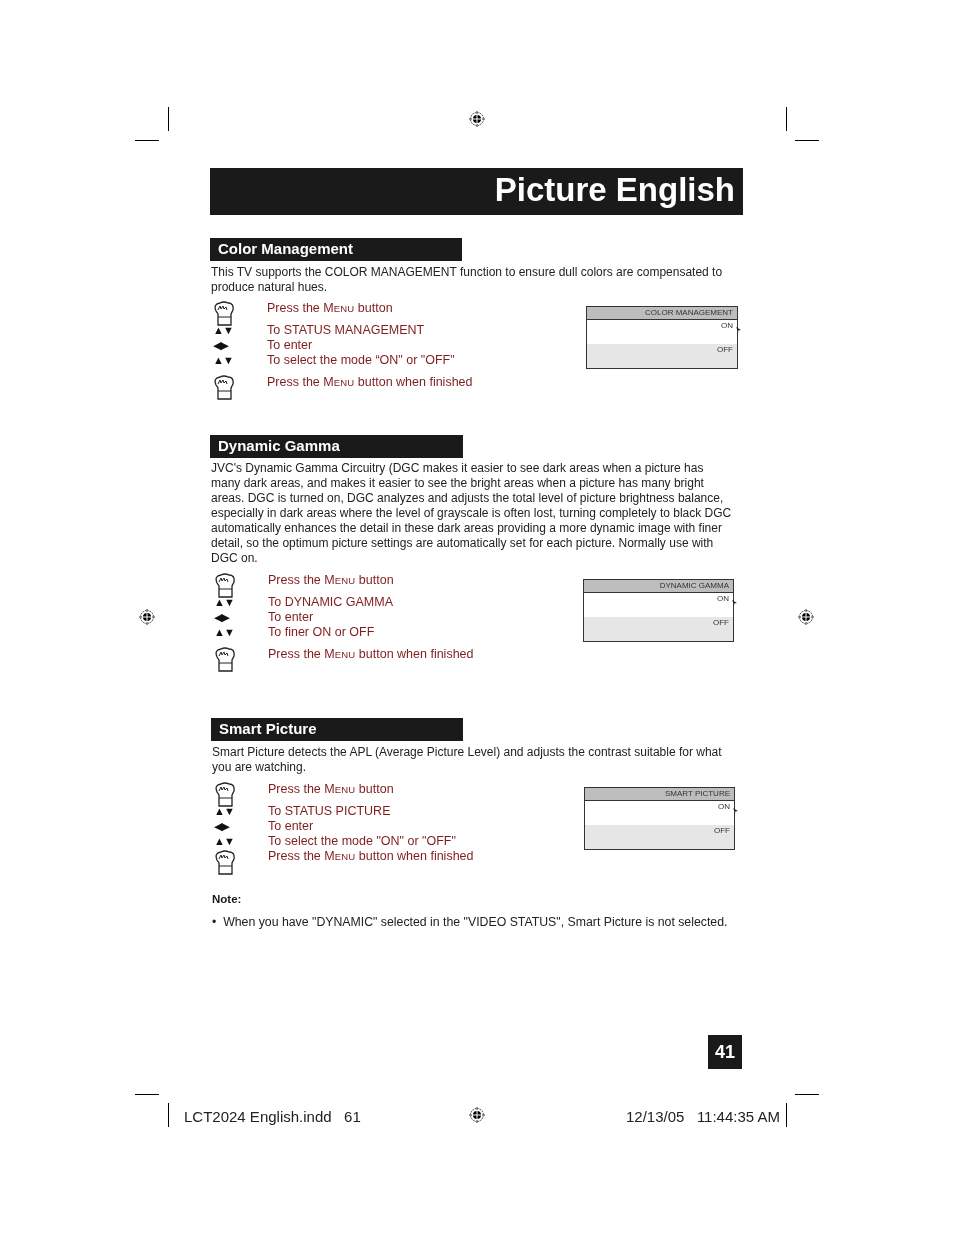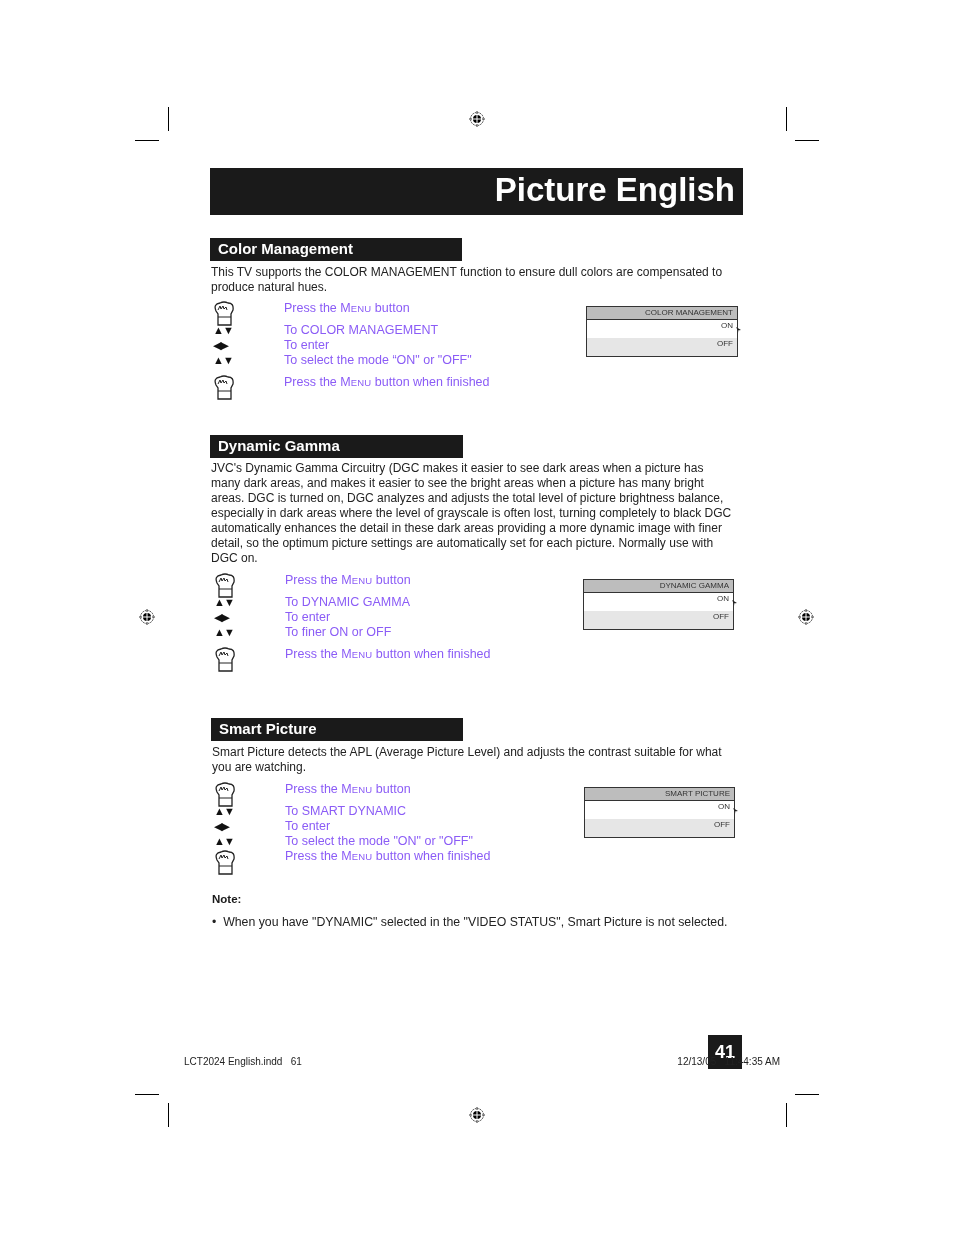--- a/index.html
+++ b/index.html
@@ -9,34 +9,34 @@
     .crop-h { position: absolute; height: 1px; background: #000; }
     .regmark { position: absolute; width: 16px; height: 16px; }
     .title-bar { position: absolute; left: 210px; top: 168px; width: 533px; height: 47px;
                  background: #1a1a1a; color: #fff; }
     .title-bar .t { position: absolute; right: 8px; top: 3px; font-size: 33px; font-weight: bold;
                     letter-spacing: 0px; }
     .sec-bar { position: absolute; height: 23px; background: #1a1a1a; color: #fff;
                font-size: 15px; font-weight: bold; }
     .sec-bar span { position: absolute; left: 8px; top: 2px; }
     .para { position: absolute; font-size: 12px; line-height: 15px; color: #222; }
-    .step-text { position: absolute; font-size: 12.5px; color: #8b5cf6; white-space: nowrap; margin-left: 17px; }
+    .step-text { position: absolute; font-size: 12.5px; color: #7f1d1d; white-space: nowrap; }
     .sc { font-size: 9.5px; letter-spacing: 0.2px; }
     .arrows { position: absolute; font-size: 11px; letter-spacing: -1px; color: #111; }
     .hand { position: absolute; width: 24px; height: 26px; }
     .osd { position: absolute; border: 1px solid #333; background: #fff; font-size: 8px; color: #333; }
     .osd .hdr { background: #bdbdbd; height: 12px; line-height: 12px; text-align: right;
                 padding-right: 4px; border-bottom: 1px solid #333; }
-    .osd .row { height: 18px; line-height: 12px; text-align: right; padding-right: 4px; }
+    .osd .row { height: 24px; line-height: 12px; text-align: right; padding-right: 4px; }
     .osd .row.off { background: #e6e6e6; }
     .osd .cursor { position: absolute; right: -4px; top: 20px; width: 5px; height: 6px; }
     .page-num { position: absolute; left: 708px; top: 1035px; width: 34px; height: 34px;
                 background: #1a1a1a; color: #fff; font-size: 18px; font-weight: bold;
                 text-align: center; line-height: 34px; }
-    .footer { position: absolute; font-size: 10px; color: #222; top: 1056px; }
+    .footer { position: absolute; font-size: 15px; color: #222; top: 1108px; }
     .note-label { position: absolute; left: 212px; top: 893px; font-size: 11.5px; font-weight: bold; }
     .note-item { position: absolute; left: 212px; top: 915px; font-size: 12.3px; color: #222; white-space: nowrap; }
   </style>
 </head>
 <body>
 
 <div class="crop-v" style="left:168px;top:107px;height:24px;"></div>
 <div class="crop-h" style="left:135px;top:140px;width:24px;"></div>
 <div class="crop-v" style="left:786px;top:107px;height:24px;"></div>
 <div class="crop-h" style="left:795px;top:140px;width:24px;"></div>
@@ -97,21 +97,21 @@
 
 <svg class="hand" style="left:212px;top:301px;" viewBox="0 0 24 26">
   <path d="M4 10 Q1 3 8 2 Q12 0 16 2 Q22 2 21 9 L19 13 L19 24 L6 24 L6 13 Z" fill="#fff" stroke="#222" stroke-width="1.3"></path>
   <path d="M6 9 L8 5 L9 8 L11 5 L12 8 L14 6 L15 9" fill="none" stroke="#222" stroke-width="1"></path>
   <line x1="6" y1="16" x2="19" y2="16" stroke="#222" stroke-width="1"></line>
 </svg>
 <div class="step-text" style="left:267px;top:301px;">
   <span>Press the M</span><span class="sc">ENU</span><span> button</span>
 </div>
 <div class="arrows" style="left:213px;top:324px;">▲▼</div>
-<div class="step-text" style="left:267px;top:323px;">To COLOR MANAGEMENT</div>
+<div class="step-text" style="left:267px;top:323px;">To STATUS MANAGEMENT</div>
 <div class="arrows" style="left:213px;top:339px;">◀▶</div>
 <div class="step-text" style="left:267px;top:338px;">To enter</div>
 <div class="arrows" style="left:213px;top:354px;">▲▼</div>
 <div class="step-text" style="left:267px;top:353px;">To select the mode “ON" or "OFF"</div>
 <svg class="hand" style="left:212px;top:375px;" viewBox="0 0 24 26">
   <path d="M4 10 Q1 3 8 2 Q12 0 16 2 Q22 2 21 9 L19 13 L19 24 L6 24 L6 13 Z" fill="#fff" stroke="#222" stroke-width="1.3"></path>
   <path d="M6 9 L8 5 L9 8 L11 5 L12 8 L14 6 L15 9" fill="none" stroke="#222" stroke-width="1"></path>
   <line x1="6" y1="16" x2="19" y2="16" stroke="#222" stroke-width="1"></line>
 </svg>
 <div class="step-text" style="left:267px;top:375px;">
@@ -171,21 +171,21 @@
 
 <svg class="hand" style="left:213px;top:782px;" viewBox="0 0 24 26">
   <path d="M4 10 Q1 3 8 2 Q12 0 16 2 Q22 2 21 9 L19 13 L19 24 L6 24 L6 13 Z" fill="#fff" stroke="#222" stroke-width="1.3"></path>
   <path d="M6 9 L8 5 L9 8 L11 5 L12 8 L14 6 L15 9" fill="none" stroke="#222" stroke-width="1"></path>
   <line x1="6" y1="16" x2="19" y2="16" stroke="#222" stroke-width="1"></line>
 </svg>
 <div class="step-text" style="left:268px;top:782px;">
   <span>Press the M</span><span class="sc">ENU</span><span> button</span>
 </div>
 <div class="arrows" style="left:214px;top:805px;">▲▼</div>
-<div class="step-text" style="left:268px;top:804px;">To SMART DYNAMIC</div>
+<div class="step-text" style="left:268px;top:804px;">To STATUS PICTURE</div>
 <div class="arrows" style="left:214px;top:820px;">◀▶</div>
 <div class="step-text" style="left:268px;top:819px;">To enter</div>
 <div class="arrows" style="left:214px;top:835px;">▲▼</div>
 <div class="step-text" style="left:268px;top:834px;">To select the mode "ON" or "OFF"</div>
 <svg class="hand" style="left:213px;top:850px;" viewBox="0 0 24 26">
   <path d="M4 10 Q1 3 8 2 Q12 0 16 2 Q22 2 21 9 L19 13 L19 24 L6 24 L6 13 Z" fill="#fff" stroke="#222" stroke-width="1.3"></path>
   <path d="M6 9 L8 5 L9 8 L11 5 L12 8 L14 6 L15 9" fill="none" stroke="#222" stroke-width="1"></path>
   <line x1="6" y1="16" x2="19" y2="16" stroke="#222" stroke-width="1"></line>
 </svg>
 <div class="step-text" style="left:268px;top:849px;">

